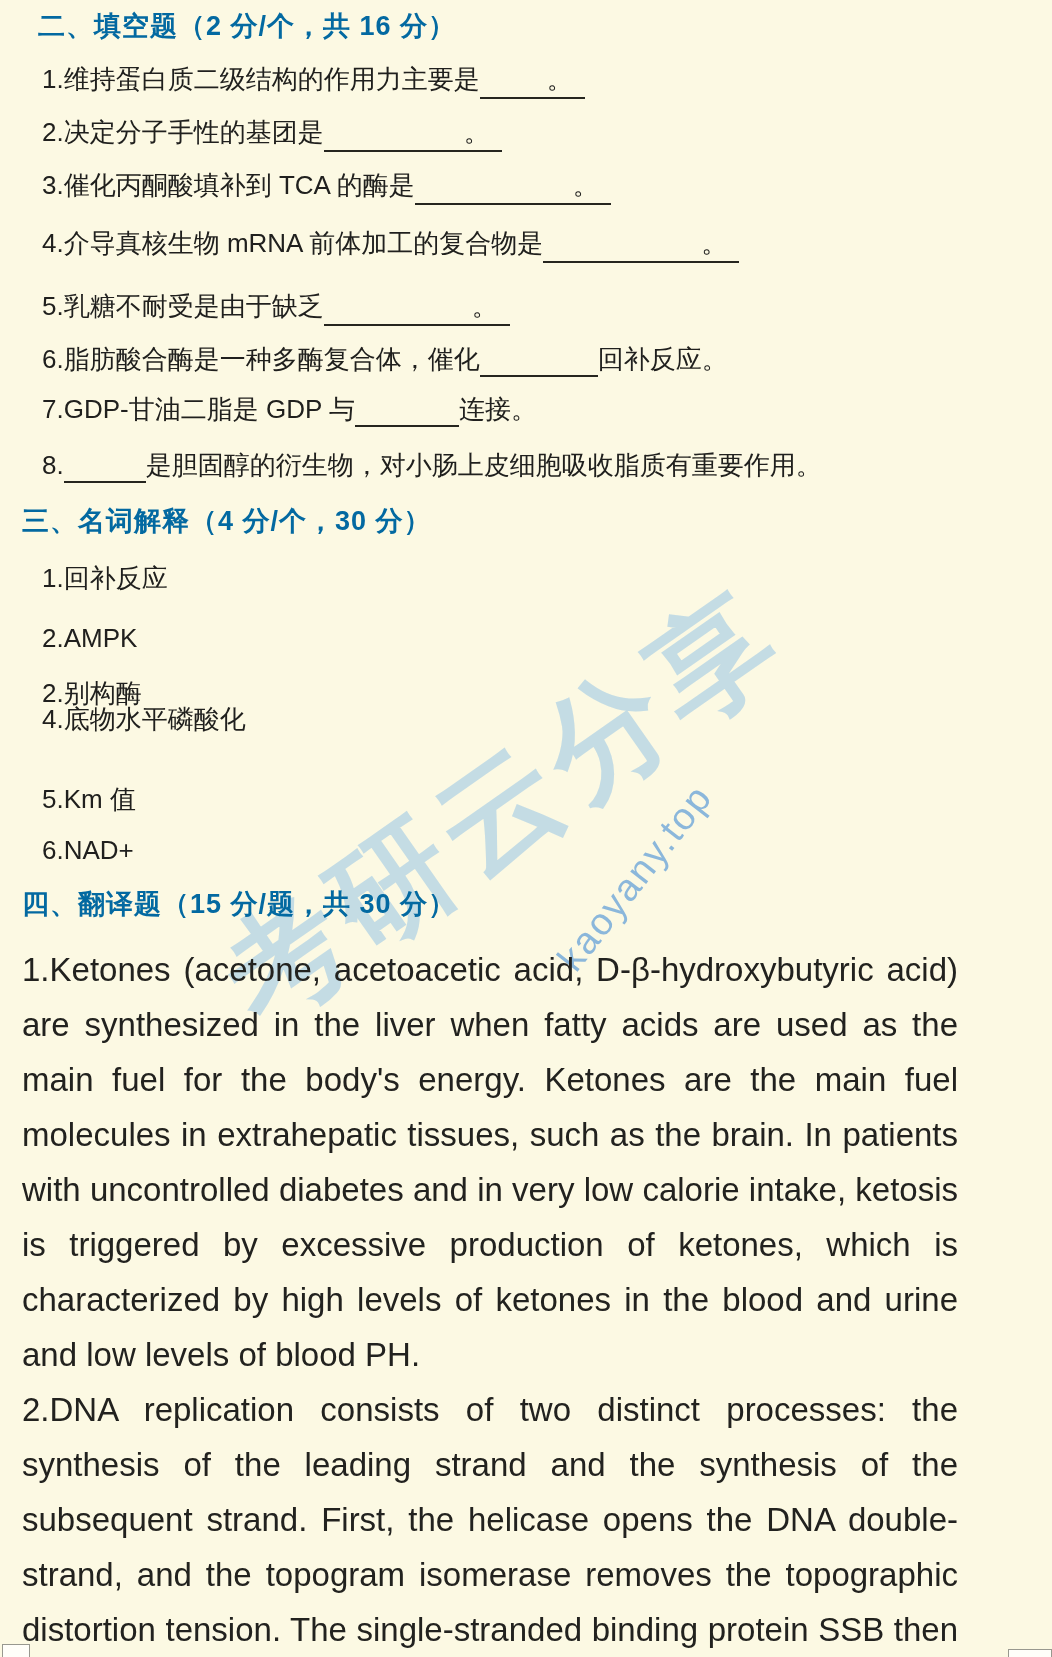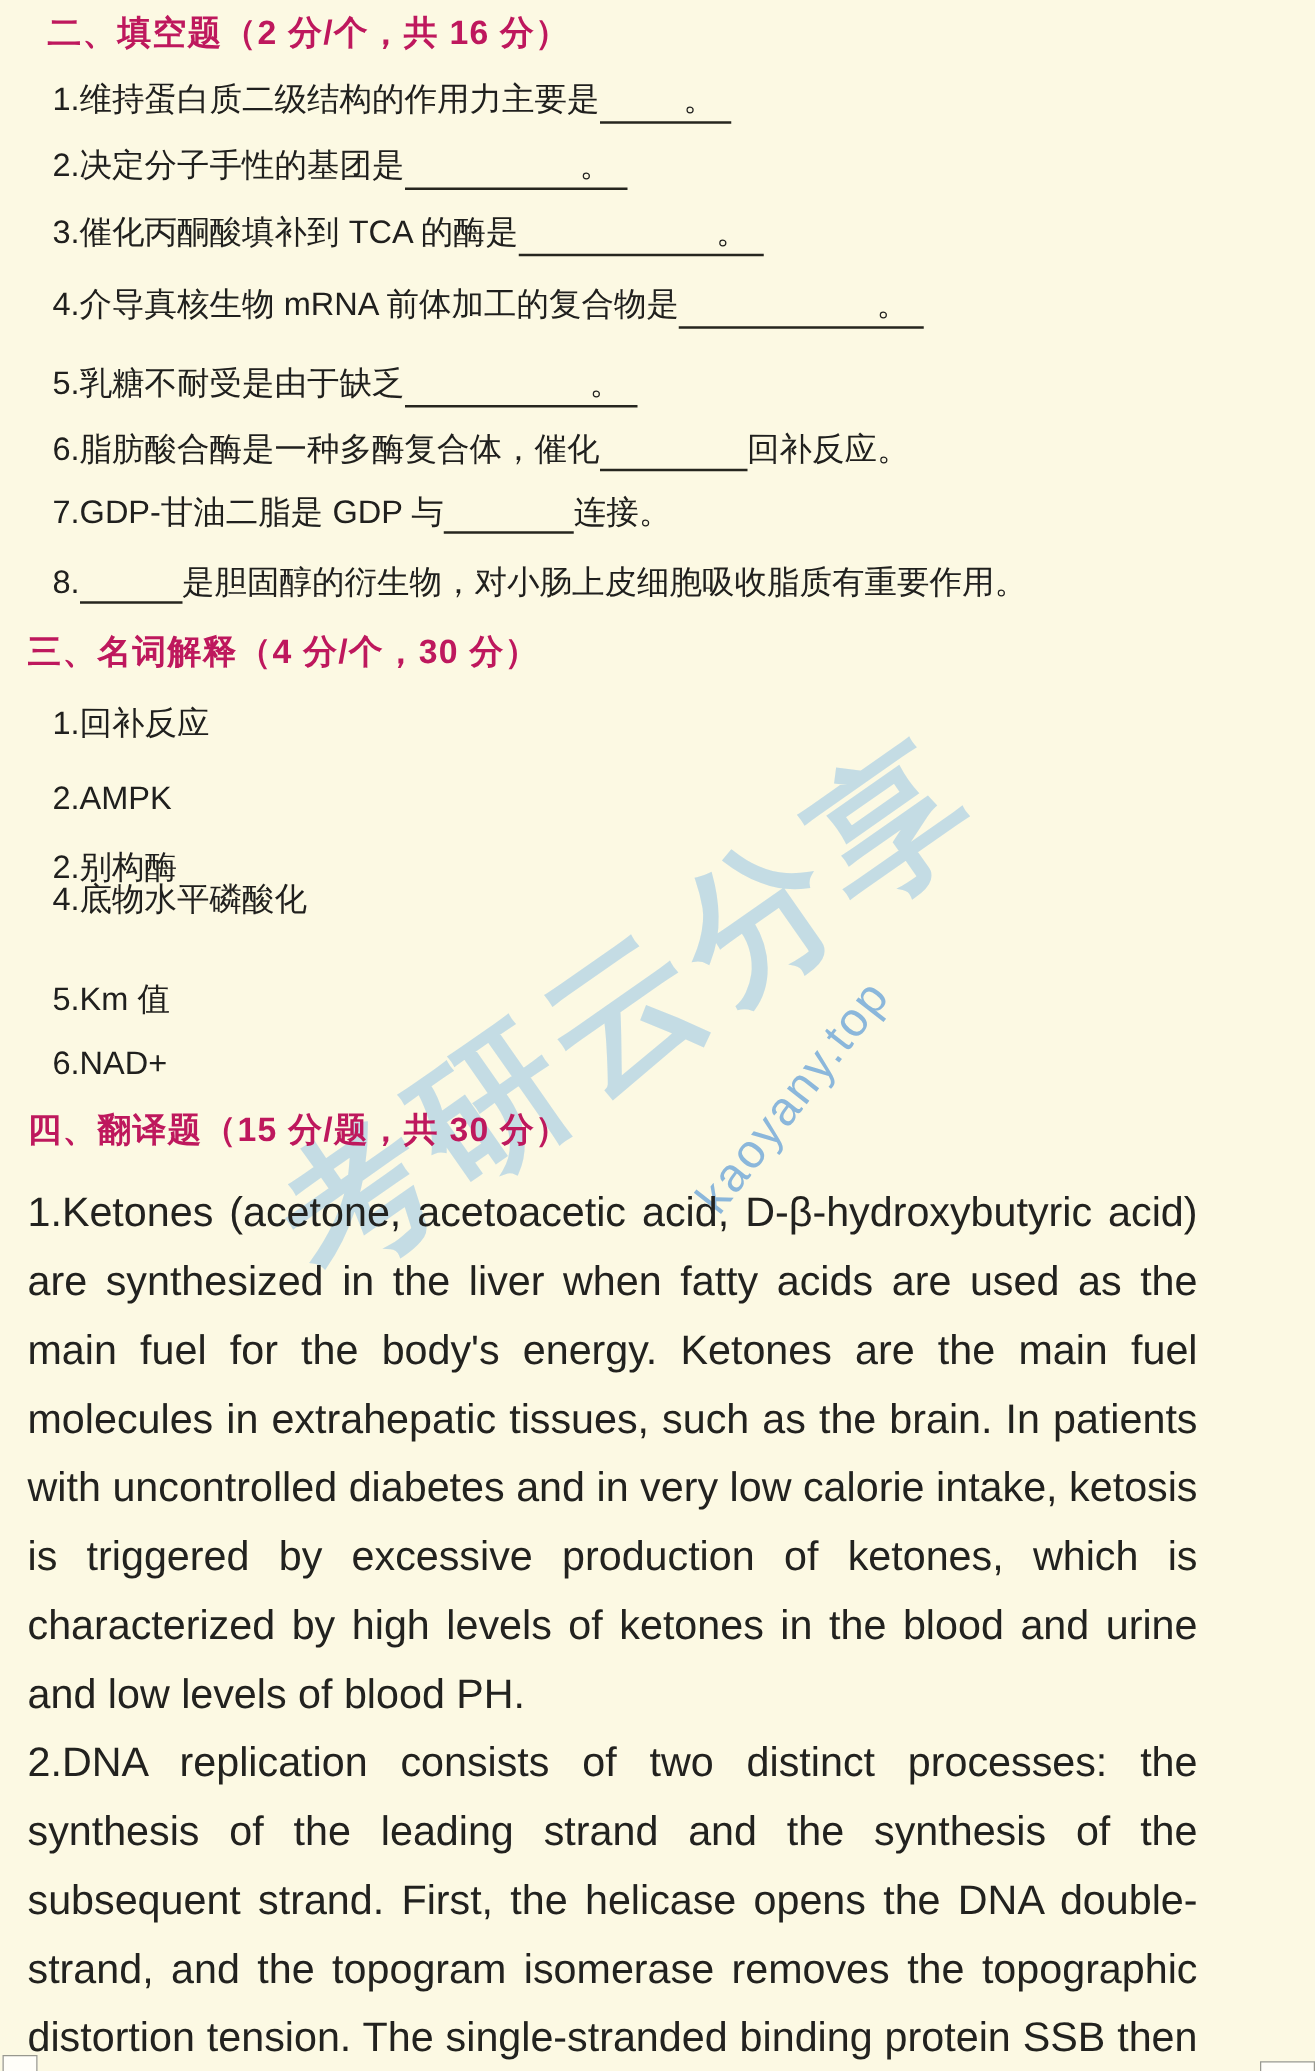--- a/index.html
+++ b/index.html
@@ -19,21 +19,21 @@
     transform:rotate(-35deg);transform-origin:center;
   }
   .wm-site{
     left:520px;top:850px;width:240px;
     font-size:38px;letter-spacing:2px;
     color:rgba(110,166,216,0.80);
     transform:rotate(-52deg);transform-origin:center;
   }
   
   .line{position:absolute;left:22px;z-index:1;white-space:nowrap;font-size:26px;margin-left:20px;}
-  .sec-title{position:absolute;z-index:1;font-size:27px;font-weight:700;color:#be185d;letter-spacing:1px;white-space:nowrap;}
+  .sec-title{position:absolute;z-index:1;font-size:27px;font-weight:700;color:#0369a1;letter-spacing:1px;white-space:nowrap;}
   .blank{
     display:inline-block;box-sizing:border-box;
     border-bottom:2px solid #26261f;
     text-align:right;padding-right:12px;
     vertical-align:baseline;
   }
   .paras{position:absolute;left:22px;top:942px;width:936px;z-index:1;}
   .paras p{margin:0;font-size:33px;line-height:55px;text-align:justify;color:#22221f;}
   .paras p.cut{text-align-last:justify;}
   .corner-box{position:absolute;z-index:2;background:#fffef9;border:1px solid #98988f;}

